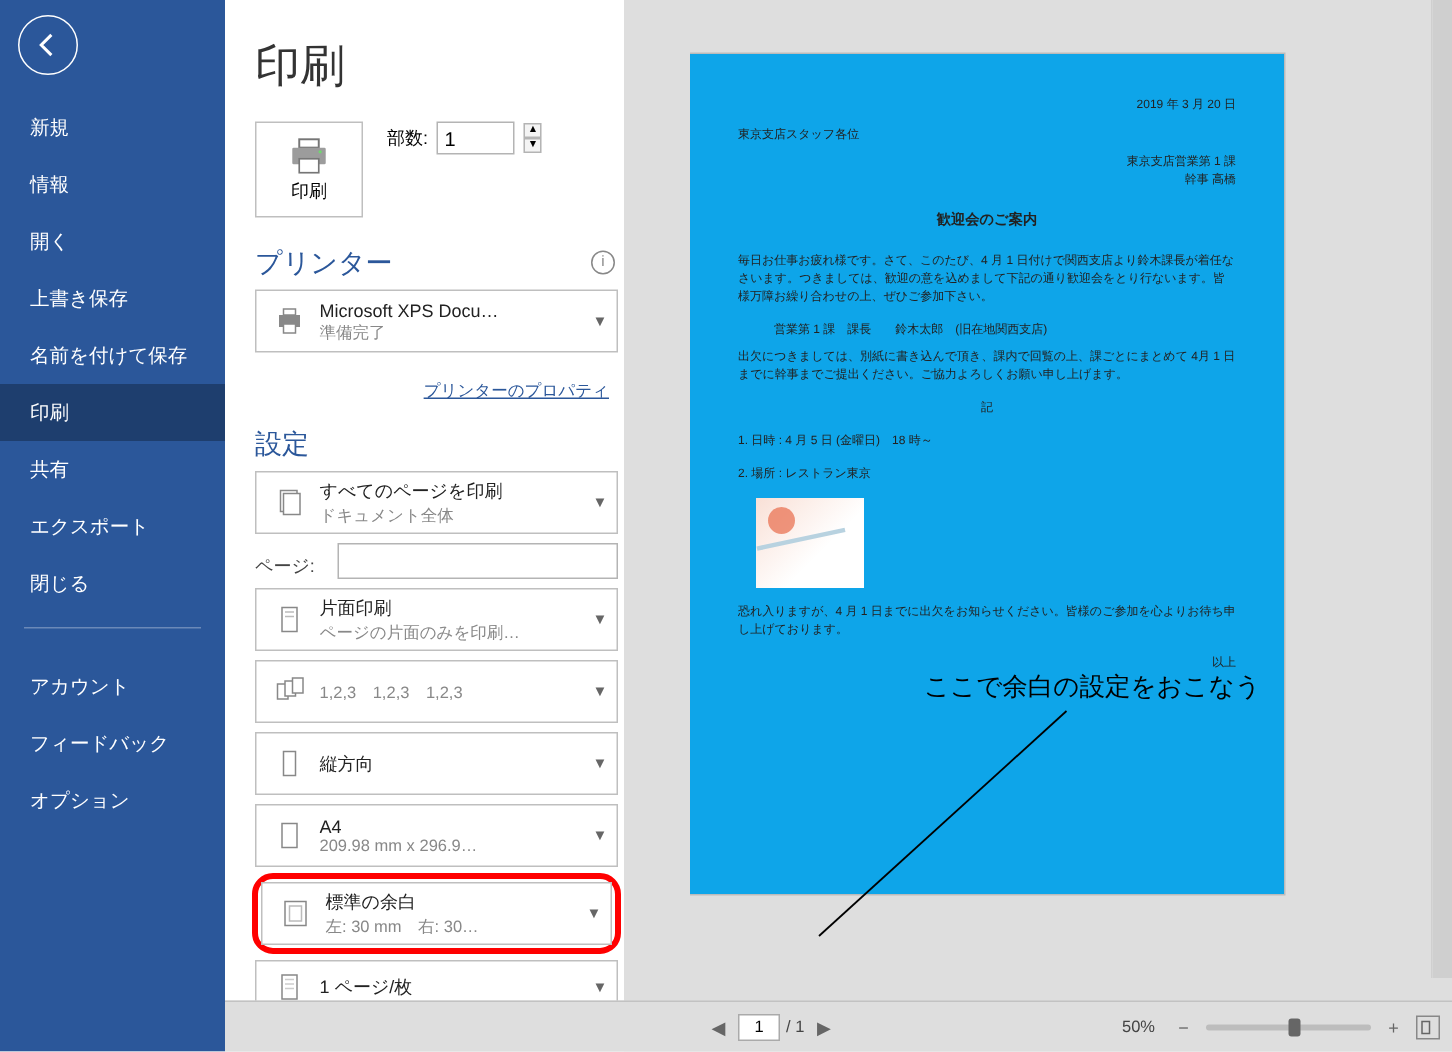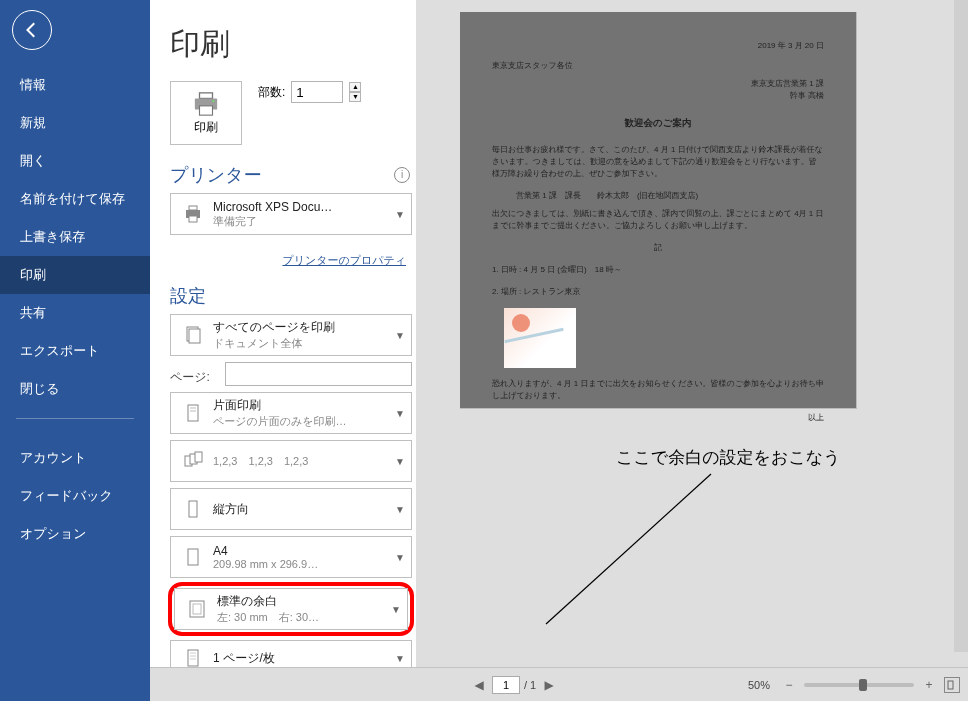--- a/index.html
+++ b/index.html
@@ -31,21 +31,21 @@
   .dd .sub { font-size: 11px; color:#888; white-space: nowrap; overflow:hidden; text-overflow: ellipsis; }
   .dd .chev { width: 10px; color:#666; font-size:10px; }
   .link-row { text-align:right; padding: 2px 10px 10px 0; margin-top: 16px; }
   .link-row a { font-size: 11px; color: #2b579a; text-decoration: underline; cursor:pointer; }
   .pages-row { display:flex; align-items:flex-end; margin: 0 4px 6px 0; }
   .pages-row label { width: 56px; font-size:12px; color:#444; }
   .pages-input { flex:1; height:24px; border:1px solid #b4b4b4; padding: 0 4px; }
   .margin-highlight { border: 4px solid #f00; border-radius: 14px; padding: 2px; margin: -2px 2px 4px -2px; }
   .preview-col { flex:1; background:#dedede; position:relative; display:flex; flex-direction:column; padding: 12px 12px 0 44px; }
   .preview-wrap { flex:1; display:flex; align-items:flex-start; justify-content:flex-start; overflow:hidden; }
-  .paper { background:#737373; width: 396px; height: 396px; box-shadow: 0 0 0 1px #bbb; padding: 28px 32px; font-size: 8px; line-height: 1.5; color:#222; position:relative; }
+  .paper { background:#0ea5e9; width: 396px; height: 560px; box-shadow: 0 0 0 1px #bbb; padding: 28px 32px; font-size: 8px; line-height: 1.5; color:#222; position:relative;margin-top:24px; }
   .paper .date { text-align:right; font-size:8px; }
   .paper .left-addr { margin-top:8px; }
   .paper .right-addr { text-align:right; margin-top:6px; }
   .paper h4 { text-align:center; font-size:9.5px; font-weight:bold; margin: 14px 0; }
   .paper p { margin-bottom: 10px; }
   .paper .indent { margin-left: 24px; margin-bottom:6px; }
   .paper .center { text-align:center; }
   .paper .map { width: 72px; height: 60px; margin: 8px 0 10px 12px; background: linear-gradient(135deg,#f9e0d6 0%, #fff 60%); border:0; position:relative;}
   .paper .map::before { content:""; position:absolute; left:8px; top:6px; width:18px; height:18px; background:#e86b4a; border-radius:50%; opacity:0.7;}
   .paper .map::after { content:""; position:absolute; left:0; top:26px; width:60px; height:3px; background:#b8d2e0; transform:rotate(-12deg);}
@@ -68,25 +68,25 @@
 
 <div class="app">
 
   <div class="sidebar">
     <div class="back-btn">
       <svg viewBox="0 0 16 16" width="18" height="18">
           <path d="M10 2 L4 8 L10 14" stroke="#fff" stroke-width="1.8" fill="none"></path>
         </svg>
     </div>
 
+    <div class="side-item">新規</div>
     <div class="side-item">情報</div>
-    <div class="side-item">新規</div>
     <div class="side-item">開く</div>
+    <div class="side-item">上書き保存</div>
     <div class="side-item">名前を付けて保存</div>
-    <div class="side-item">上書き保存</div>
     <div class="side-item selected">印刷</div>
     <div class="side-item">共有</div>
     <div class="side-item">エクスポート</div>
     <div class="side-item">閉じる</div>
 
     <div class="side-sep"></div>
     <div class="side-bottom">
       <div class="side-item">アカウント</div>
       <div class="side-item">フィードバック</div>
       <div class="side-item">オプション</div>

